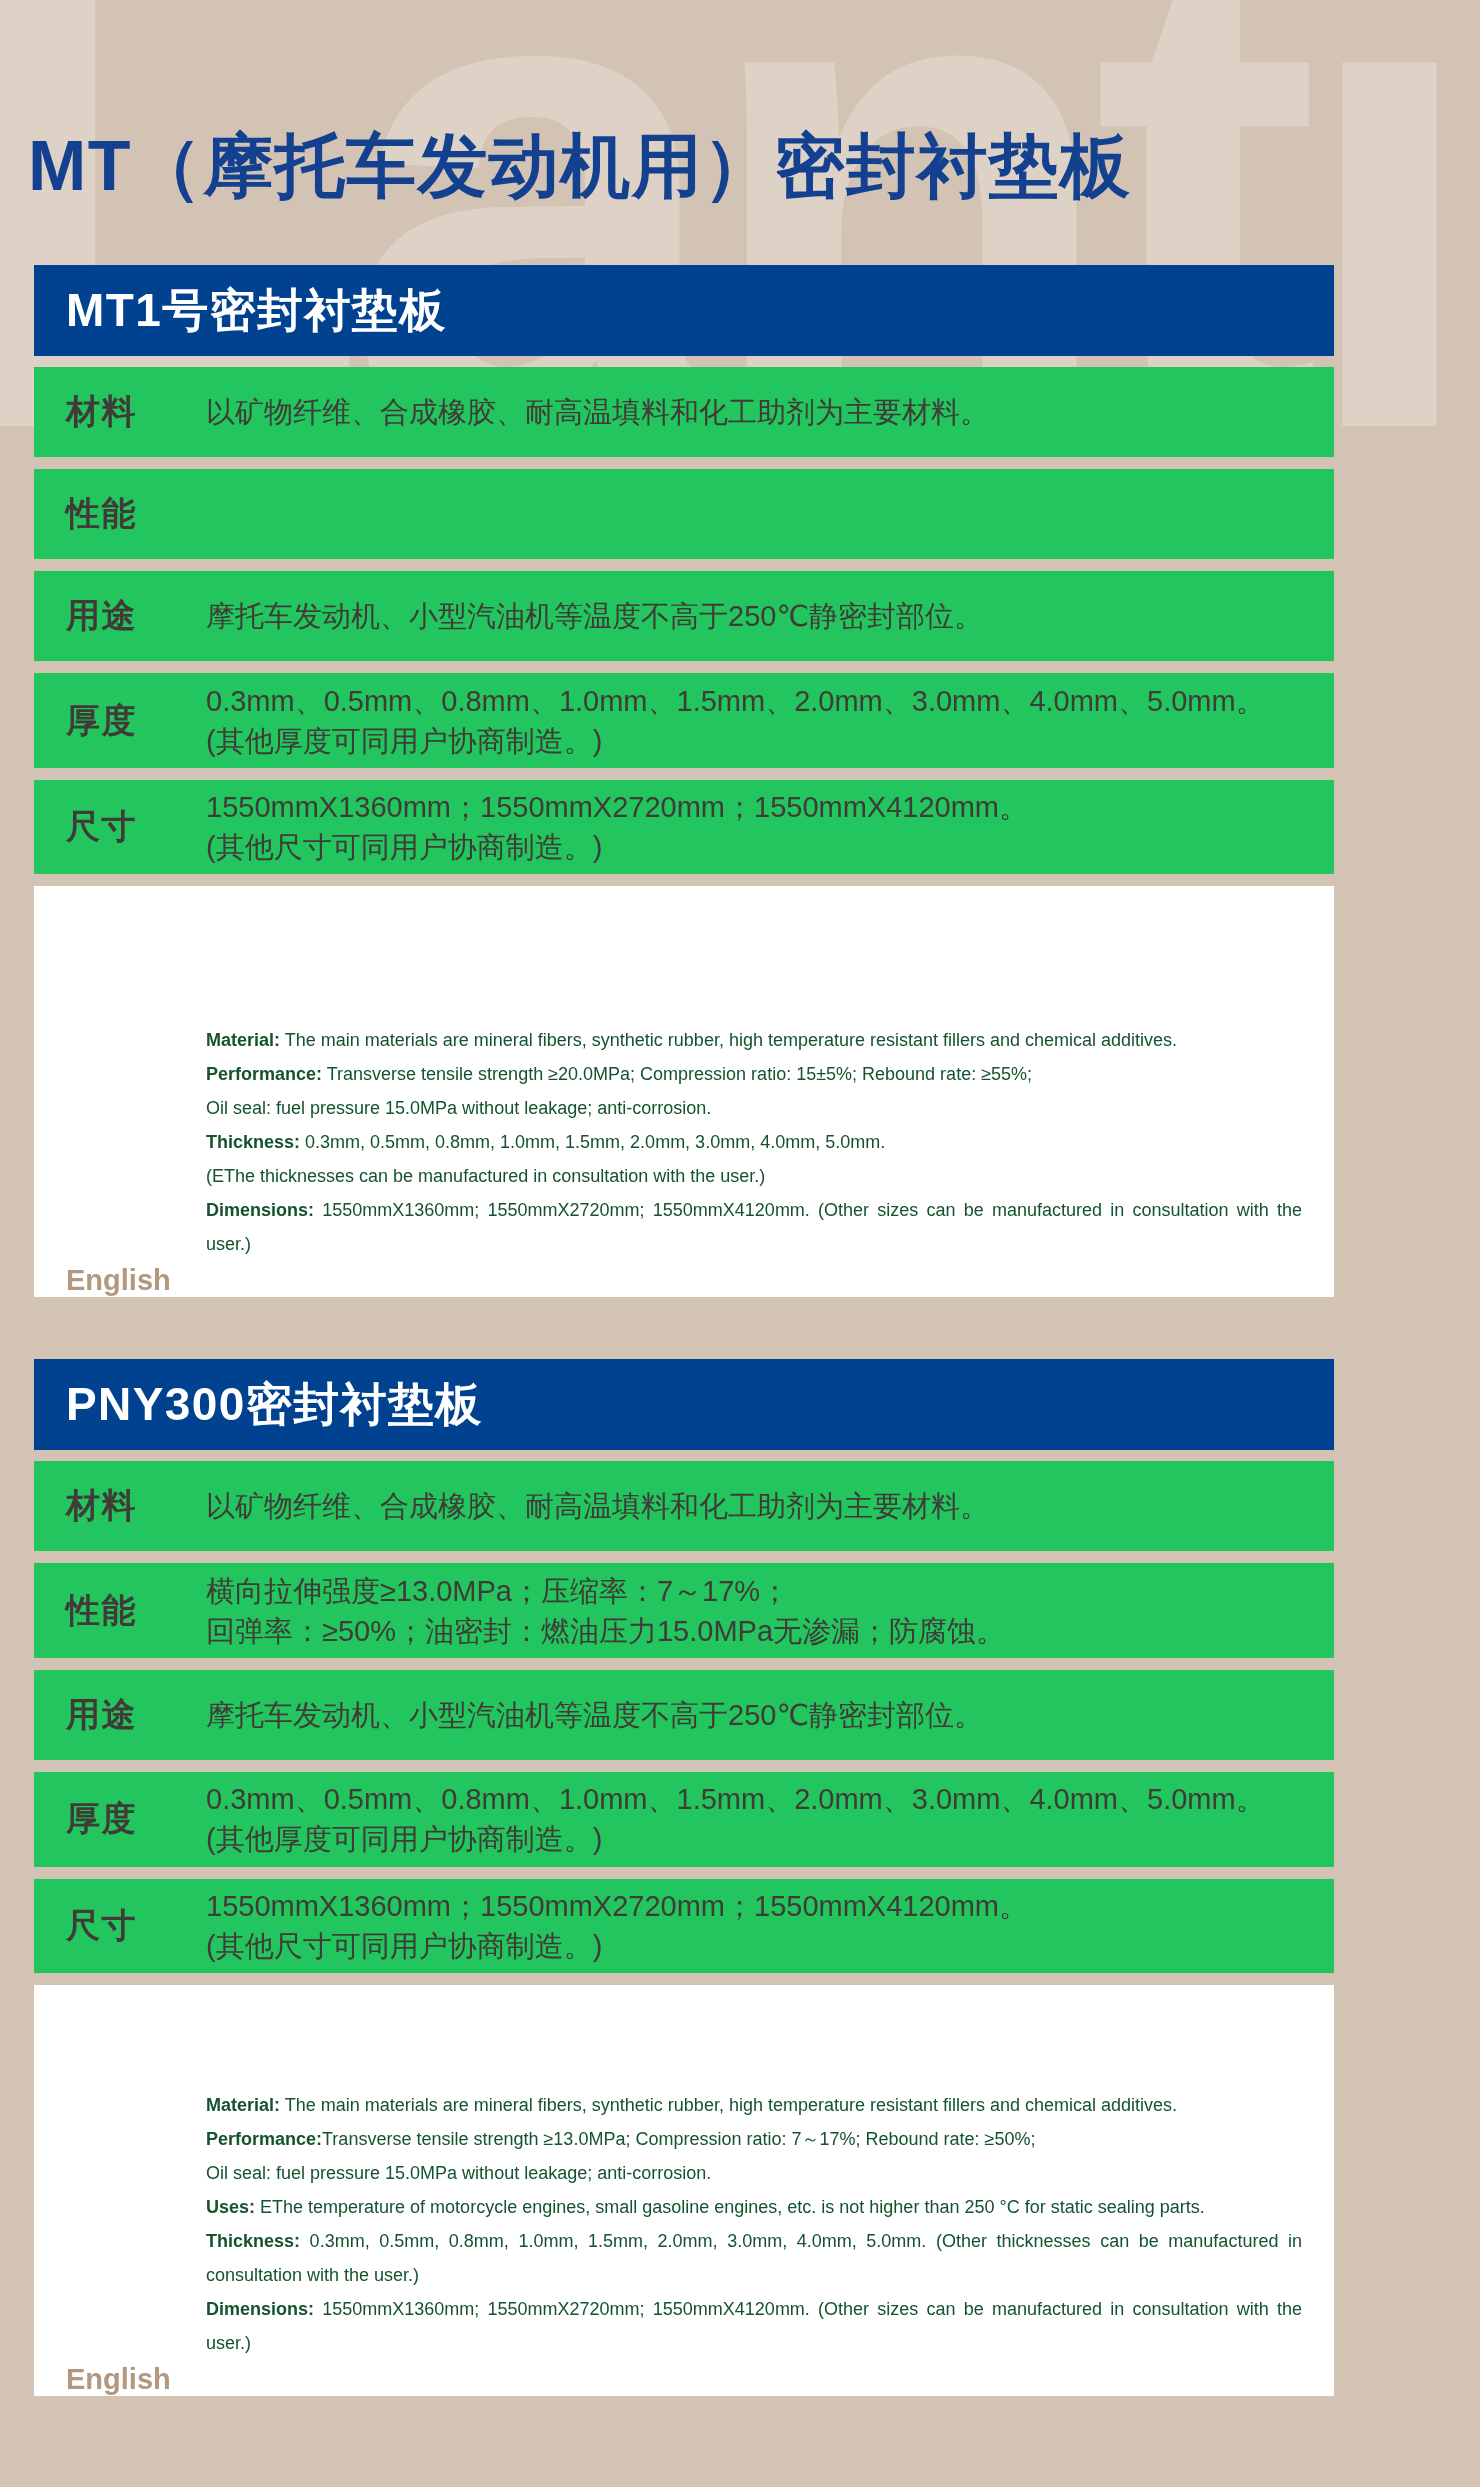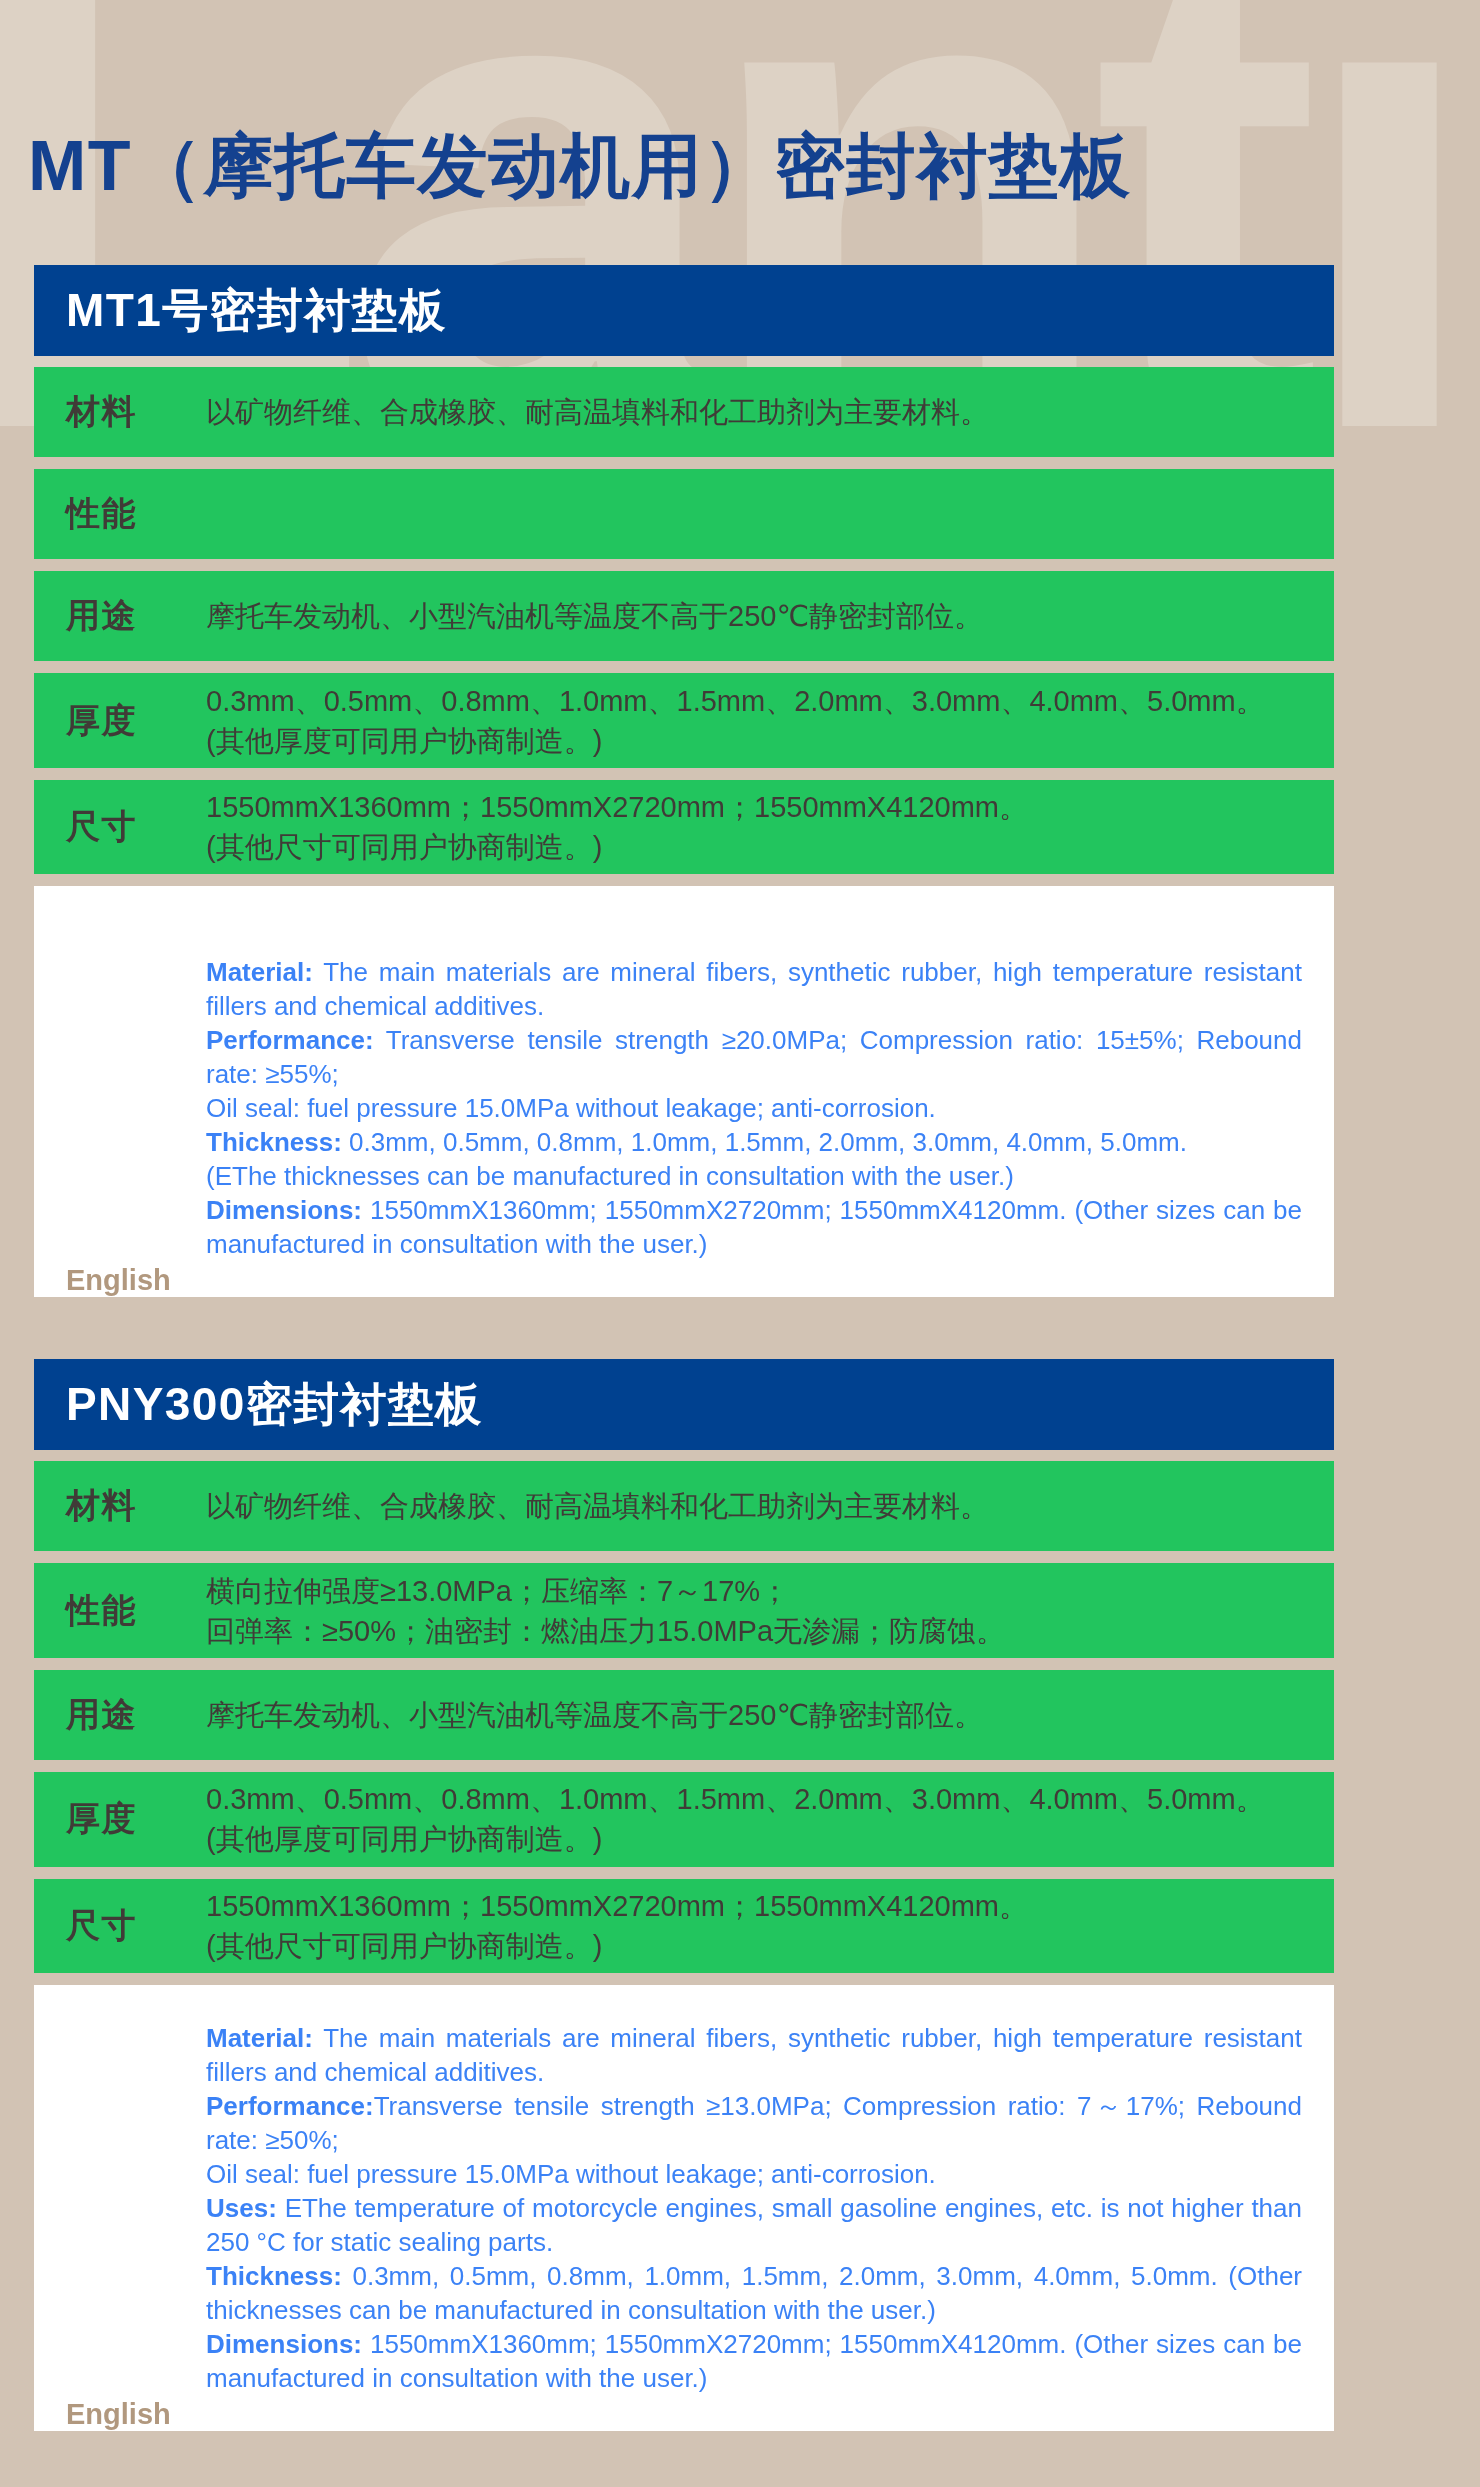--- a/index.html
+++ b/index.html
@@ -15,21 +15,21 @@
   .section-bar .bar-text{color:#ffffff;font-size:46px;font-weight:bold;letter-spacing:1.4px;}
   .bar-gap{margin-top:62px;}
   .row{background:#22c55e;min-height:90px;display:flex;align-items:center;margin-bottom:12.2px;}
   .row-label{flex:0 0 172px;padding-left:32px;box-sizing:border-box;font-size:34px;
     font-weight:bold;color:#403b37;letter-spacing:1.4px;}
   .row-body{flex:1;padding:7.2px 32px 7.2px 0;font-size:29px;line-height:40px;color:#403b37;}
   .row-body p{margin:0;}
   .english-row{background:#ffffff;min-height:411px;display:flex;align-items:flex-end;margin-bottom:0;}
   .english-label{flex:0 0 172px;padding:47px 0 0 32px;box-sizing:border-box;
     font-size:29px;font-weight:bold;color:#b1987e;}
-  .english-body{flex:1;padding:36px 32px 36px 0;font-size:26px;line-height:34px;color:#3b82f6;}
+  .english-body{flex:1;padding:36px 32px 36px 0;font-size:18px;line-height:34px;color:#14532d;}
   .english-body p{margin:0;text-align:justify;}
   .en-b{font-weight:bold;}
 </style>
 </head>
 <body>
 
 <div class="page">
   <div class="watermark">Lantime</div>
   <h1 class="page-title">MT（摩托车发动机用）密封衬垫板</h1>
 

